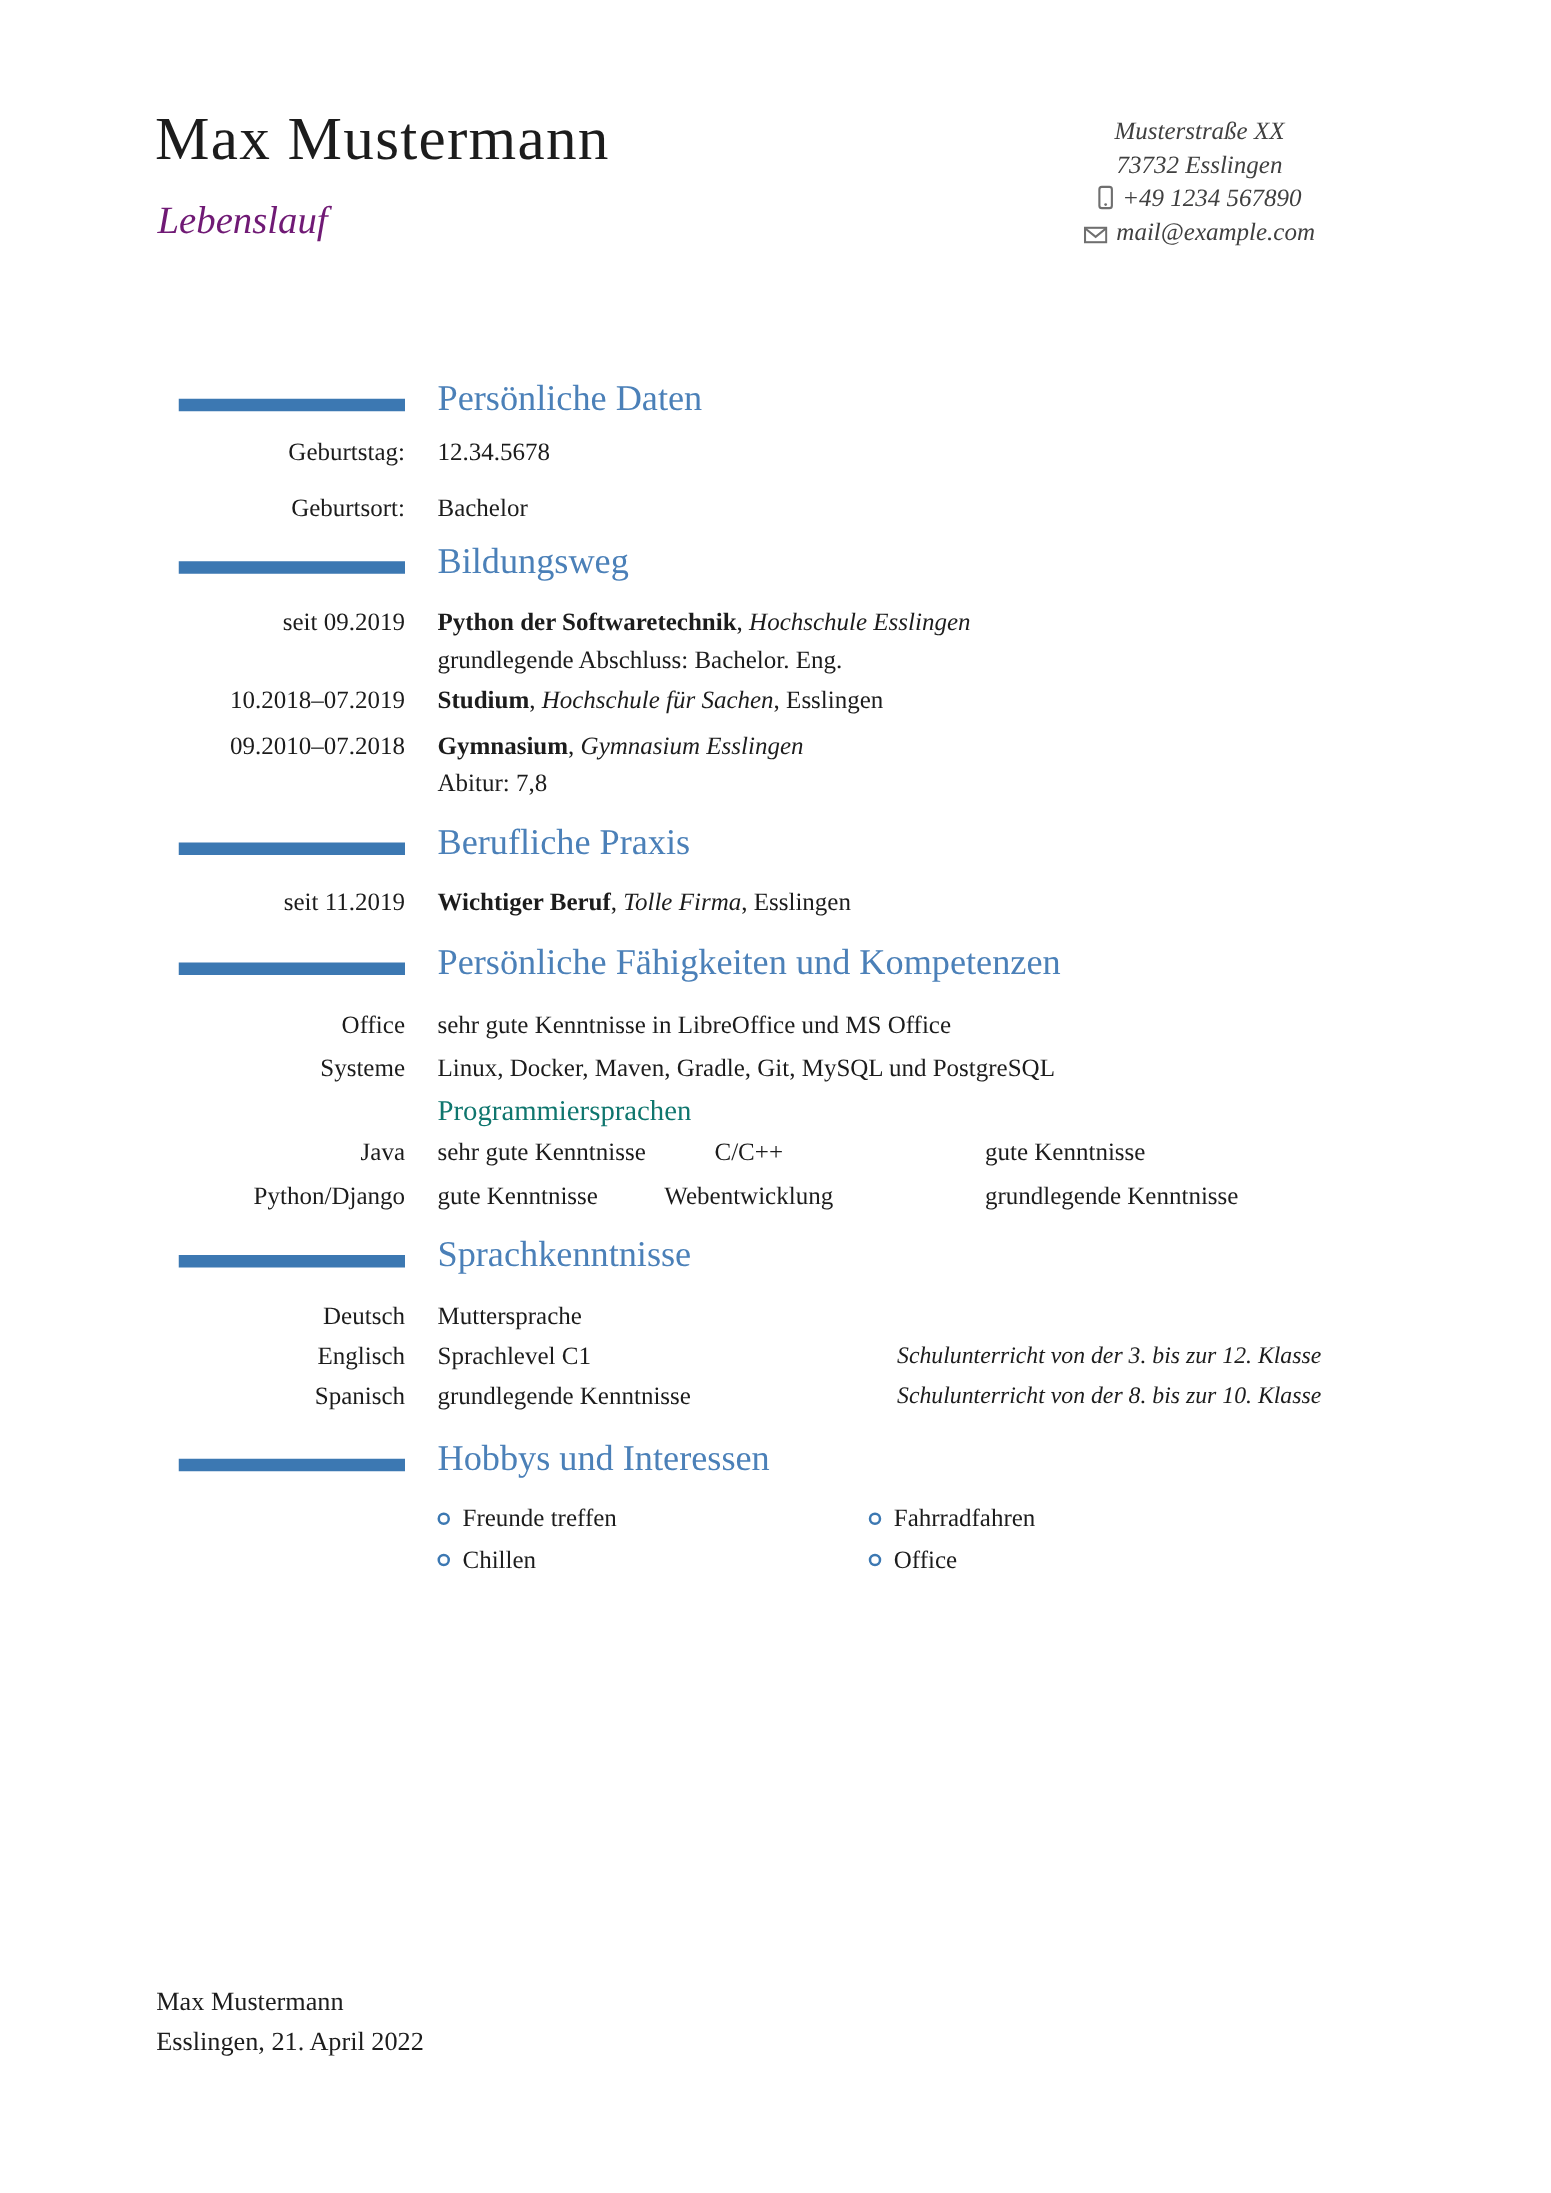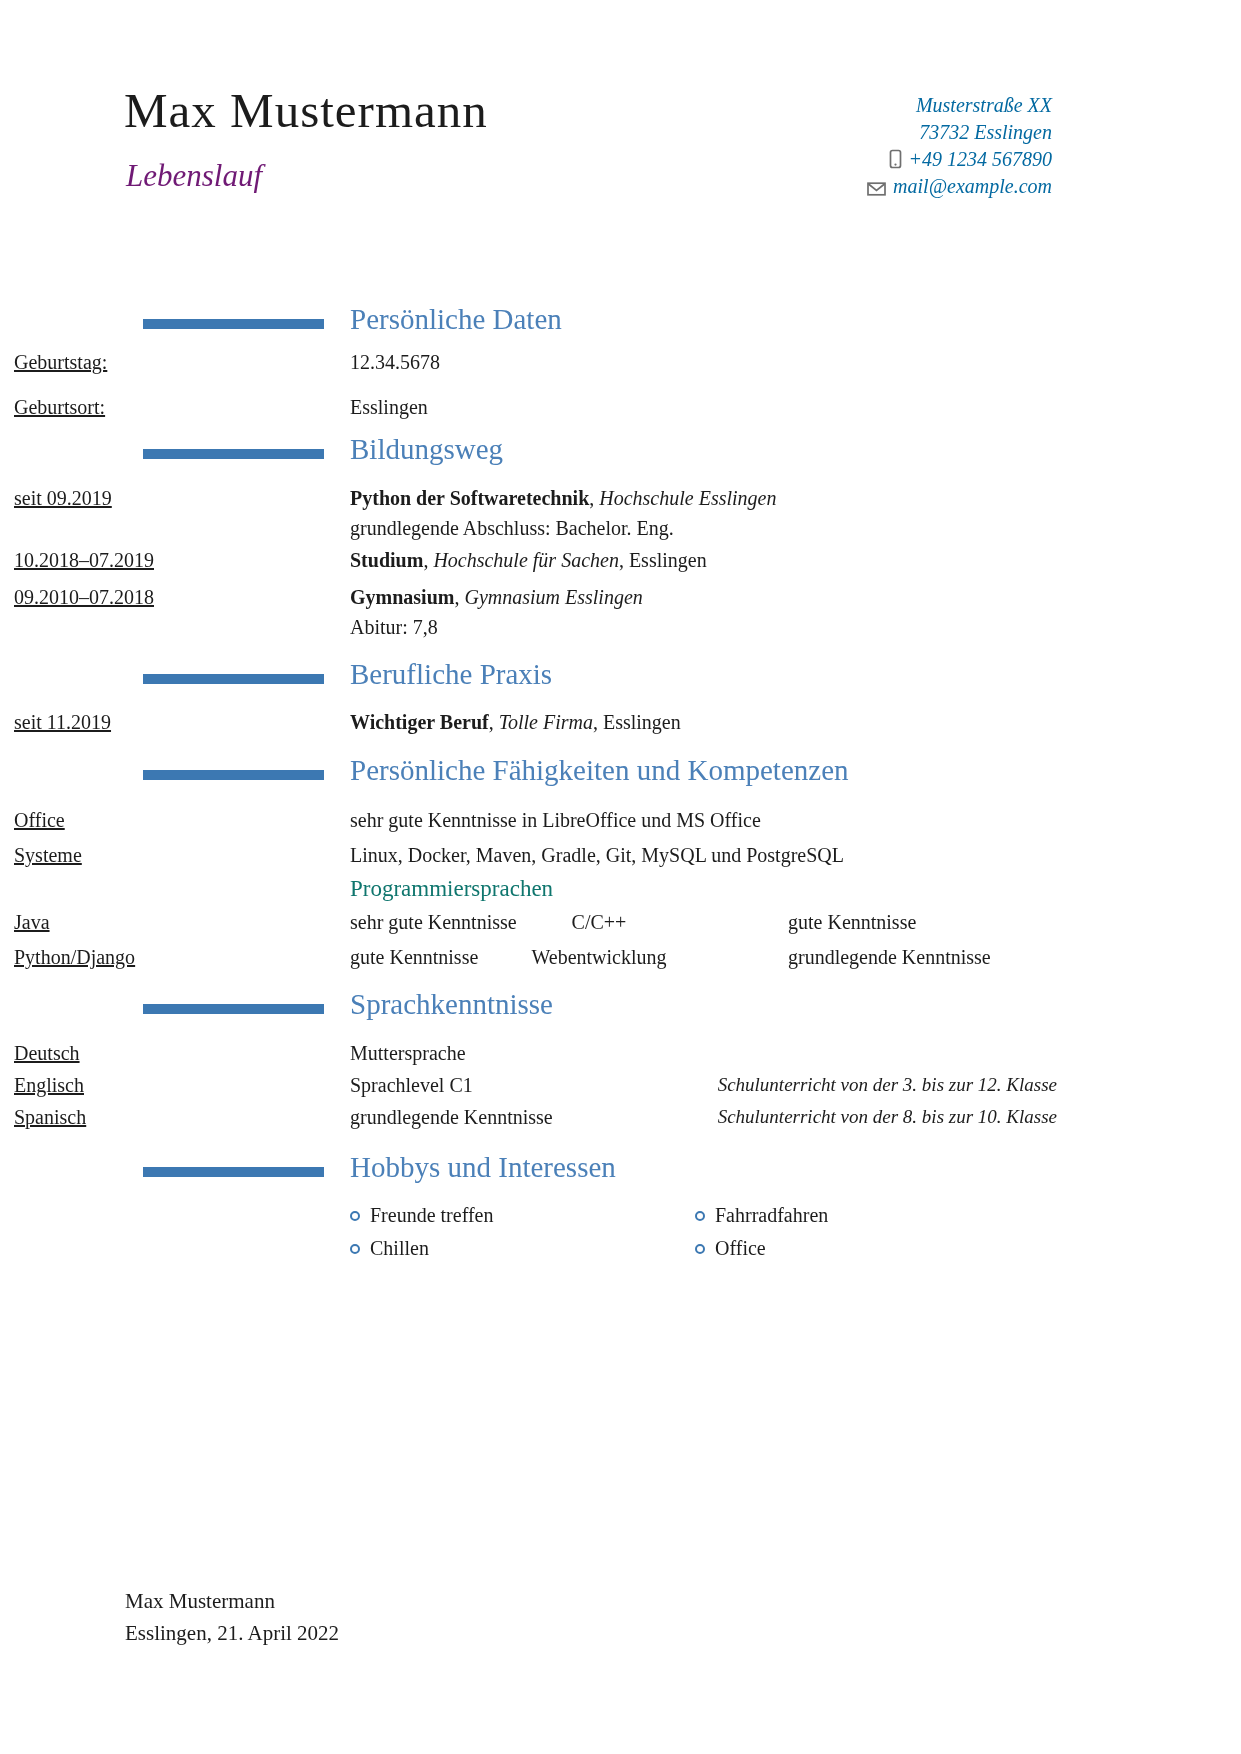--- a/index.html
+++ b/index.html
@@ -6,26 +6,26 @@
   html,body { background:#ffffff; }
   .page {
     position:relative; width:1241px; height:1754px;
     background:#ffffff; overflow:hidden;
     font-family:"Liberation Serif", serif;
     color:#1c1c1c; font-size:20px; line-height:1.25;
   }
   
   .name { position:absolute; left:124px; top:86px; font-size:49px; line-height:1; font-weight:400; letter-spacing:1px; }
   .subtitle { position:absolute; left:126px; top:160px; font-size:31px; font-style:italic; color:#701a75; line-height:1; }
-  .contact { position:absolute; right:189px; top:92px; text-align:right; color:#0369a1; font-style:italic; font-size:20px; }
+  .contact { position:absolute; right:189px; top:92px; text-align:center; color:#404040; font-style:italic; font-size:20px; }
   .contact .cline { height:27px; line-height:27px; white-space:nowrap; }
   .cicon { display:inline-block; vertical-align:-3px; margin-right:7px; font-style:normal; }
   
   .row { position:absolute; left:0; width:1241px; }
-  .hint { position:absolute; left:14px; top:0; width:324px; white-space:nowrap;text-decoration:underline; }
+  .hint { position:absolute; left:0; top:0; width:324px; text-align:right; white-space:nowrap; }
   .content { position:absolute; left:350px; top:0; white-space:nowrap; }
   .hint2 { position:absolute; left:430px; top:0; width:338px; text-align:center; white-space:nowrap; }
   .content2 { position:absolute; left:788px; top:0; white-space:nowrap; }
   .note-right { position:absolute; right:184px; top:0; font-style:italic; font-size:19px; white-space:nowrap; }
   .sec-bar { position:absolute; left:143px; width:181px; height:10px; background:#3c78b2; }
   .sec-title { position:absolute; left:350px; font-size:29px; line-height:1.1; color:#4b80b8; white-space:nowrap; }
   .sub-title { font-size:23px; color:#0f766e; }
   b { font-weight:700; }
   .it { font-style:italic; }
   .bullet { display:inline-block; width:10px; height:10px; border:2px solid #3c78b2; border-radius:50%; margin-right:10px; vertical-align:1px; }
@@ -64,21 +64,21 @@
   <div class="row" style="top:304px;">
     <div class="sec-bar" style="top:15px;"></div>
     <div class="sec-title">Persönliche Daten</div>
   </div>
   <div class="row" style="top:350px;">
     <div class="hint">Geburtstag:</div>
     <div class="content">12.34.5678</div>
   </div>
   <div class="row" style="top:395px;">
     <div class="hint">Geburtsort:</div>
-    <div class="content">Esslingen</div>
+    <div class="content">Bachelor</div>
   </div>
 
   <div class="row" style="top:434px;">
     <div class="sec-bar" style="top:15px;"></div>
     <div class="sec-title">Bildungsweg</div>
   </div>
   <div class="row" style="top:486px;">
     <div class="hint">seit 09.2019</div>
     <div class="content"><b>Python der Softwaretechnik</b><span>, </span><span class="it">Hochschule Esslingen</span><span></span></div>
   </div>

